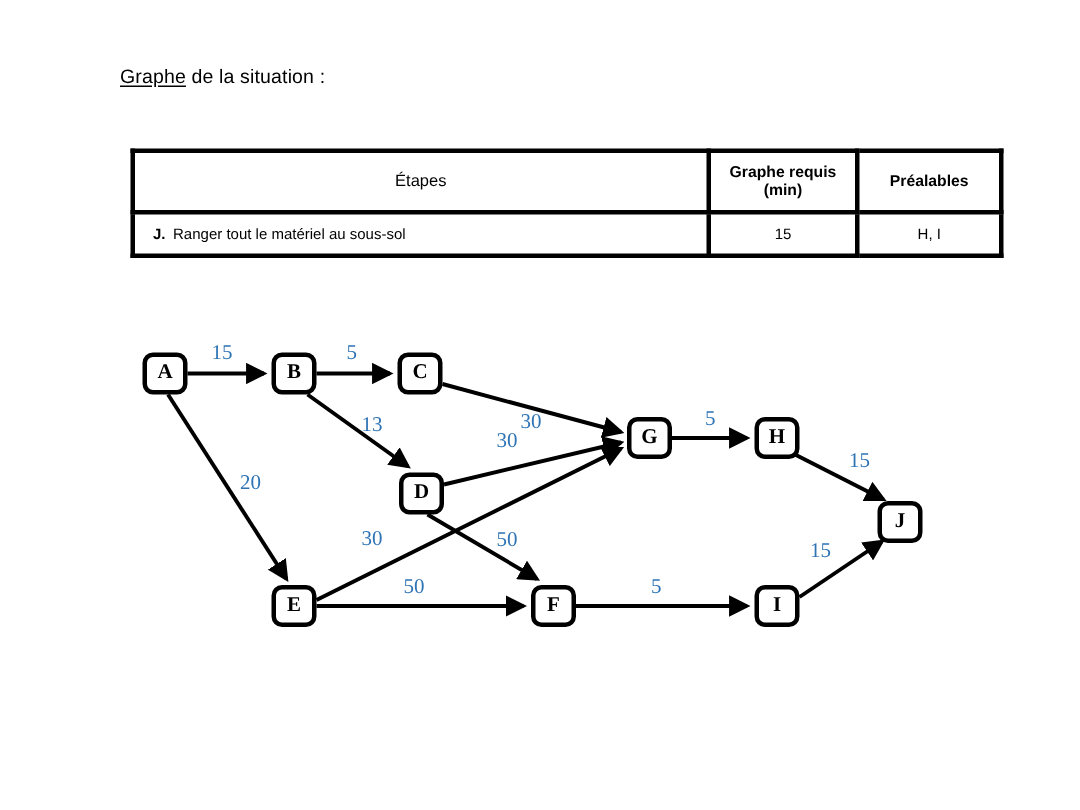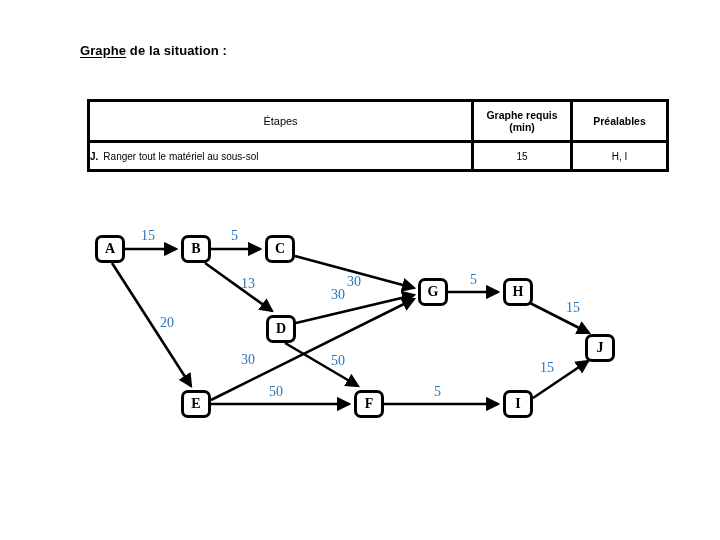--- a/index.html
+++ b/index.html
@@ -21,21 +21,21 @@
     height: 540px;
     background: #ffffff;
   }
 
   
   #page-title {
     position: absolute;
     left: 80px;
     top: 43px;
     font-size: 13px;
-    font-weight: bold;
+    font-weight: normal;
     color: #000000;
     white-space: nowrap;
     letter-spacing: 0.1px;
   }
   #page-title .underlined {
     text-decoration: underline;
     text-underline-offset: 2px;
   }
 
   
@@ -64,21 +64,21 @@
   .row-cell {
     height: 26px;
     font-size: 10px;
   }
   .col-etapes { width: 381px; }
   .col-temps  { width: 96px; }
   .col-prea   { width: 93px; }
   .etape-text {
     display: block;
     text-align: left;
-    padding-left: 0;
+    padding-left: 12px;
     white-space: nowrap;
   }
   .etape-text .letter {
     font-weight: bold;
     margin-right: 5px;
   }
 
   
   #graph {
     position: absolute;

